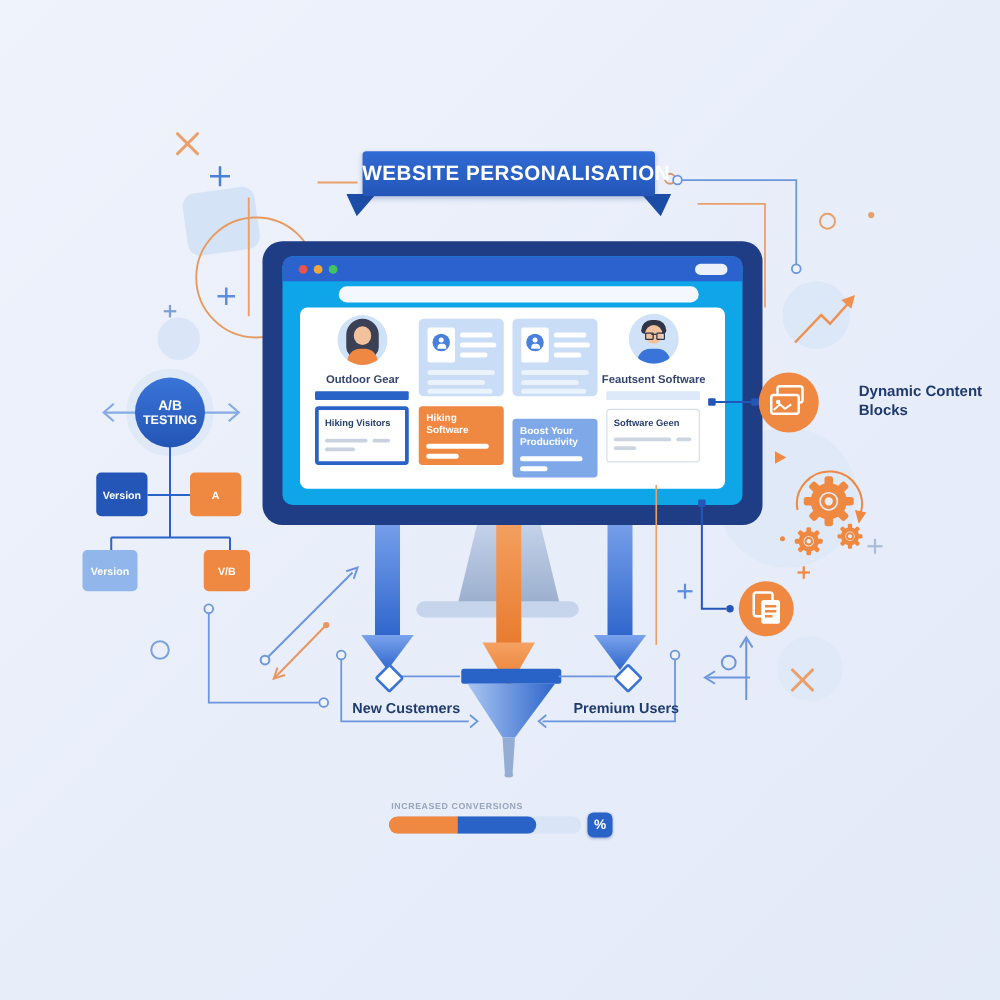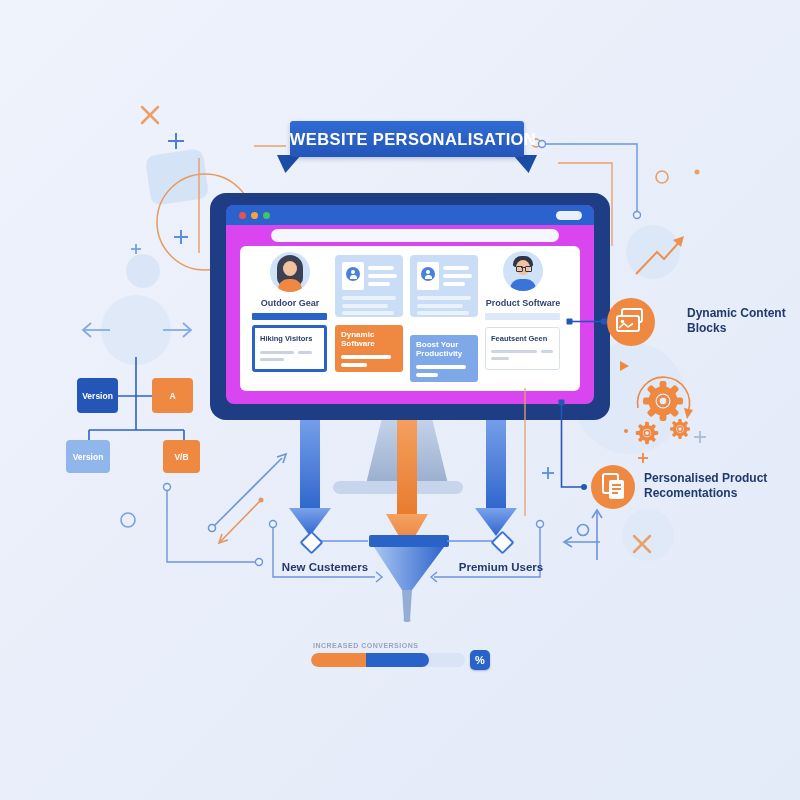--- a/index.html
+++ b/index.html
@@ -55,21 +55,21 @@
       <rect x="397" y="412" width="20" height="104" fill="url(#orangeArrow)"></rect>
       <polygon points="386,514 428,514 407,550" fill="url(#orangeArrow)"></polygon>
     </g>
     <g>
       <rect x="486" y="412" width="20" height="98" fill="url(#blueArrow)"></rect>
       <polygon points="475,508 517,508 496,536" fill="url(#blueArrow)"></polygon>
     </g>
   </svg>
 
   <div class="abs" style="left:210px;top:193px;width:400px;height:227px;background:#1e3d85;border-radius:16px;">
-    <div class="abs" style="left:16px;top:12px;width:368px;height:199px;background:#d946ef;border-radius:8px;overflow:hidden;">
+    <div class="abs" style="left:16px;top:12px;width:368px;height:199px;background:#0ea5e9;border-radius:8px;overflow:hidden;">
 
       <div class="abs" style="left:0;top:0;width:368px;height:20px;background:#2b62cd;">
         <span class="abs circle" style="left:13px;top:7px;width:7px;height:7px;background:#e85449;"></span>
         <span class="abs circle" style="left:25px;top:7px;width:7px;height:7px;background:#f0a63c;"></span>
         <span class="abs circle" style="left:37px;top:7px;width:7px;height:7px;background:#43c463;"></span>
         <span class="abs" style="left:330px;top:6px;width:26px;height:9px;background:#e9effb;border-radius:5px;"></span>
       </div>
 
       <div class="abs" style="left:45px;top:24px;width:288px;height:13px;background:#f4f8fe;border-radius:7px;"></div>
 
@@ -98,21 +98,21 @@
           </div>
           <span class="bar" style="left:33px;top:11px;width:26px;height:4px;background:#fff;"></span>
           <span class="bar" style="left:33px;top:19px;width:29px;height:4px;background:#fff;"></span>
           <span class="bar" style="left:33px;top:27px;width:22px;height:4px;background:#fff;"></span>
           <span class="bar" style="left:7px;top:41px;width:54px;height:4px;background:#eaf2fc;"></span>
           <span class="bar" style="left:7px;top:49px;width:46px;height:4px;background:#eaf2fc;"></span>
           <span class="bar" style="left:7px;top:56px;width:52px;height:4px;background:#eaf2fc;"></span>
         </div>
         <div class="abs" style="left:95px;top:79px;width:68px;height:47px;background:#ef8840;border-radius:3px;">
           <div class="abs" style="left:6px;top:5px;font-size:8px;font-weight:bold;color:#fff;line-height:9px;">
-            <div>Dynamic</div>
+            <div>Hiking</div>
             <div>Software</div>
           </div>
           <span class="bar" style="left:6px;top:30px;width:50px;height:3.5px;background:#fff;"></span>
           <span class="bar" style="left:6px;top:38px;width:26px;height:3.5px;background:#fff;"></span>
         </div>
 
         <div class="abs" style="left:170px;top:9px;width:68px;height:62px;background:#c9ddf7;border-radius:4px;">
           <div class="abs" style="left:7px;top:7px;width:22px;height:28px;background:#fff;border-radius:2px;">
             <div class="abs circle" style="left:4px;top:5px;width:14px;height:14px;background:#4a80dd;">
               <span class="abs circle" style="left:5px;top:3px;width:4px;height:4px;background:#fff;"></span>
@@ -136,24 +136,24 @@
         </div>
 
         <div class="abs circle" style="left:263px;top:5px;width:40px;height:40px;background:#cfe2f8;overflow:hidden;">
           <div class="abs" style="left:10px;top:5px;width:20px;height:11px;background:#2f3447;border-radius:9px 9px 3px 3px;"></div>
           <div class="abs" style="left:7px;top:28px;width:26px;height:12px;background:#3a74d8;border-radius:10px 10px 0 0;"></div>
           <div class="abs circle" style="left:13px;top:9px;width:14px;height:15px;background:#f2c19d;"></div>
           <span class="abs" style="left:13px;top:15px;width:5px;height:4px;border:1.2px solid #2f3447;border-radius:1px;"></span>
           <span class="abs" style="left:22px;top:15px;width:5px;height:4px;border:1.2px solid #2f3447;border-radius:1px;"></span>
           <span class="abs" style="left:18px;top:16px;width:4px;height:1.2px;background:#2f3447;"></span>
         </div>
-        <div class="abs" style="left:230px;top:52px;width:106px;text-align:center;font-size:9px;font-weight:600;color:#33456f;">Product Software</div>
+        <div class="abs" style="left:230px;top:52px;width:106px;text-align:center;font-size:9px;font-weight:600;color:#33456f;">Feautsent Software</div>
         <div class="abs" style="left:245px;top:67px;width:75px;height:7px;background:#dde8f8;border-radius:1px;"></div>
         <div class="abs" style="left:245px;top:81px;width:75px;height:43px;background:#fff;border:1.5px solid #d8e0ec;border-radius:3px;box-sizing:border-box;">
-          <div class="abs navy" style="left:5px;top:6px;font-size:7.5px;color:#27406f;white-space:nowrap;">Feautsent Geen</div>
+          <div class="abs navy" style="left:5px;top:6px;font-size:7.5px;color:#27406f;white-space:nowrap;">Software Geen</div>
           <span class="bar" style="left:5px;top:22px;width:46px;height:3px;background:#ccd5e2;"></span>
           <span class="bar" style="left:55px;top:22px;width:12px;height:3px;background:#ccd5e2;"></span>
           <span class="bar" style="left:5px;top:29px;width:18px;height:3px;background:#ccd5e2;"></span>
         </div>
       </div>
     </div>
   </div>
 
   <svg class="svg-layer">
     <defs>
@@ -306,20 +306,24 @@
         <line x1="650" y1="536" x2="634" y2="552"></line>
     </g>
   </svg>
 
   <div class="abs" style="left:277px;top:155px;width:24px;height:18px;background:#1c4da6;clip-path:polygon(0 0,100% 0,35% 100%);"></div>
   <div class="abs" style="left:513px;top:155px;width:24px;height:18px;background:#1c4da6;clip-path:polygon(0 0,100% 0,65% 100%);"></div>
   <div class="abs center" style="left:290px;top:121px;width:234px;height:36px;background:linear-gradient(#306bd5,#2456b8);border-radius:3px;box-shadow:0 2px 4px rgba(30,61,133,.25);">
     <span style="color:#fff;font-size:16.5px;font-weight:bold;letter-spacing:.4px;white-space:nowrap;margin-left:12px;">WEBSITE PERSONALISATION</span>
   </div>
 
+  <div class="abs circle center" style="left:108px;top:302px;width:56px;height:56px;background:linear-gradient(#3a74d8,#2355b5);flex-direction:column;">
+    <div style="color:#fff;font-size:11px;font-weight:bold;line-height:12px;">A/B</div>
+    <div style="color:#fff;font-size:10px;font-weight:bold;line-height:11px;">TESTING</div>
+  </div>
   <div class="abs center" style="left:77px;top:378px;width:41px;height:35px;background:#2456b8;border-radius:4px;">
     <span style="color:#fff;font-size:8.5px;font-weight:bold;">Version</span>
   </div>
   <div class="abs center" style="left:152px;top:378px;width:41px;height:35px;background:#ef8840;border-radius:4px;">
     <span style="color:#fff;font-size:8.5px;font-weight:bold;">A</span>
   </div>
   <div class="abs center" style="left:66px;top:440px;width:44px;height:33px;background:#90b6ec;border-radius:4px;">
     <span style="color:#fff;font-size:8.5px;font-weight:bold;">Version</span>
   </div>
   <div class="abs center" style="left:163px;top:440px;width:37px;height:33px;background:#ef8840;border-radius:4px;">
@@ -341,24 +345,20 @@
 
   <div class="abs circle" style="left:591px;top:465px;width:44px;height:44px;background:#ef8840;">
     <svg width="44" height="44">
       <rect x="12" y="9" width="15" height="19" rx="2" fill="#ef8840" stroke="#fff" stroke-width="2"></rect>
       <rect x="18" y="15" width="15" height="19" rx="2" fill="#fff"></rect>
       <rect x="21" y="19" width="9" height="2" fill="#ef8840"></rect>
       <rect x="21" y="23" width="9" height="2" fill="#ef8840"></rect>
       <rect x="21" y="27" width="6" height="2" fill="#ef8840"></rect>
     </svg>
   </div>
-  <div class="abs" style="left:644px;top:471px;line-height:15px;">
-    <div class="navy" style="font-size:12px;">Personalised Product</div>
-    <div class="navy" style="font-size:12px;">Recomentations</div>
-  </div>
 
   <div class="abs" style="left:303px;top:534px;width:13px;height:13px;background:#fff;border:2.5px solid #3a74d8;border-radius:2px;transform:rotate(45deg);box-sizing:content-box;"></div>
   <div class="abs" style="left:494px;top:534px;width:13px;height:13px;background:#fff;border:2.5px solid #3a74d8;border-radius:2px;transform:rotate(45deg);box-sizing:content-box;"></div>
   <div class="abs navy" style="left:265px;top:561px;width:120px;text-align:center;font-size:11.5px;">New Custemers</div>
   <div class="abs navy" style="left:441px;top:561px;width:120px;text-align:center;font-size:11.5px;">Premium Users</div>
 
   <div class="abs" style="left:313px;top:642px;font-size:7px;font-weight:bold;letter-spacing:.5px;color:#98a4bc;">INCREASED CONVERSIONS</div>
   <div class="abs" style="left:311px;top:653px;width:154px;height:14px;border-radius:7px;background:#d9e4f6;overflow:hidden;">
     <div class="abs" style="left:0;top:0;width:55px;height:14px;background:#ef8840;border-radius:7px 0 0 7px;"></div>
     <div class="abs" style="left:55px;top:0;width:63px;height:14px;background:#2a63c8;border-radius:0 7px 7px 0;"></div>

